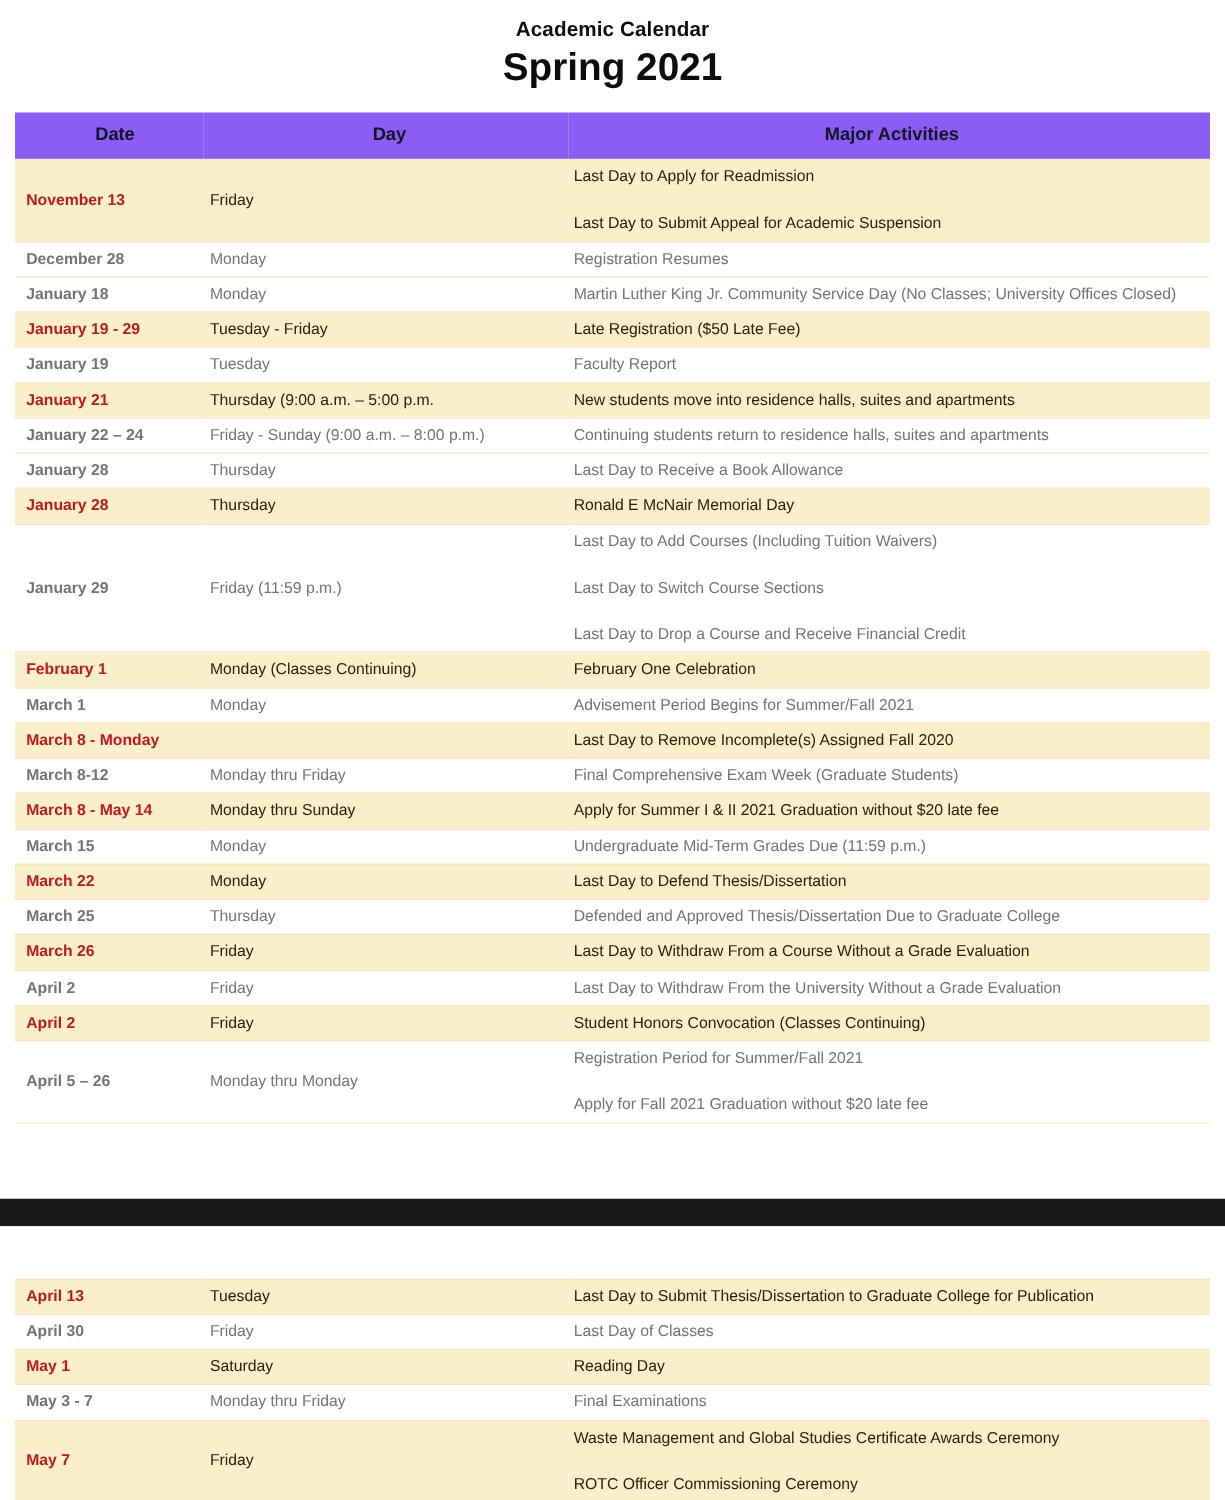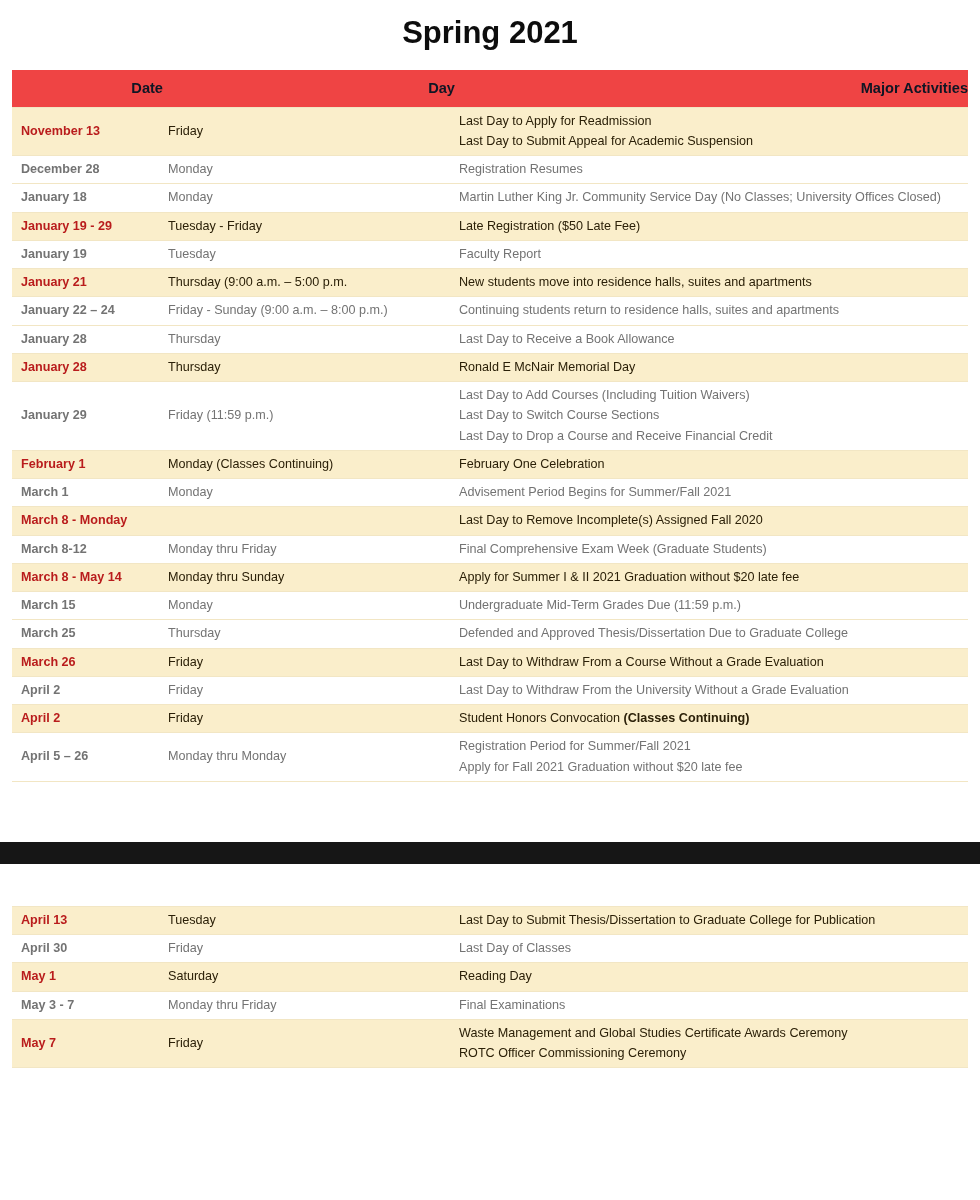--- a/index.html
+++ b/index.html
@@ -53,25 +53,25 @@
     font-size: 12.6px;
   }
   .cal-table.page-one { margin-top: 18px; }
   .cal-table.page-two { margin-top: 0; }
 
   .cal-table col.c-date { width: 151px; }
   .cal-table col.c-day  { width: 292px; }
   .cal-table col.c-act  { width: 513px; }
 
   thead th {
-    background: #ef4444;
+    background: #8b5cf6;
     color: #0f1624;
     font-size: 14.6px;
     font-weight: bold;
-    text-align: right;
+    text-align: center;
     padding: 8px 0 9px 8px;
     height: 20px;
     vertical-align: middle;
     border: none;
   }
   thead th.h-date { padding-left: 9px; }
   thead th.h-day  { padding-left: 5px; }
   thead th.h-act  { padding-left: 4px; }
 
   tbody tr td {
@@ -98,42 +98,43 @@
     font-weight: normal;
     padding-left: 5px;
   }
   td.c-act-cell {
     font-weight: normal;
     padding-left: 4px;
   }
   tbody tr.shade td.c-date-cell { color: #b91c1c; margin-left: 16px; }
 
   .act-line { display: block; }
-  .act-line + .act-line { margin-top: 2px; }
-  .bold-inline { font-weight: bold; }
+  .act-line + .act-line { margin-top: 19px; }
+  .bold-inline { font-weight: normal; }
 
   
   .page-gap {
     height: 60px;
     background: #ffffff;
   }
   .page-break-bar {
     height: 22px;
     background: #161616;
     width: 100%;
   }
   .page-gap-after {
     height: 42px;
     background: #ffffff;
   }
 </style>
 </head>
 <body>
 
 <div class="doc-header">
+  <div class="title-small">Academic Calendar</div>
   <div class="title-large">Spring 2021</div>
 </div>
 
 <table class="cal-table page-one">
   <colgroup>
     <col class="c-date">
       <col class="c-day">
       <col class="c-act">
   </colgroup>
   <thead>
@@ -252,20 +253,27 @@
           <span class="act-line">Apply for Summer I &amp; II 2021 Graduation without $20 late fee</span>
         </td>
       </tr>
       <tr class="plain">
         <td class="c-date-cell">March 15</td>
         <td class="c-day-cell">Monday</td>
         <td class="c-act-cell">
           <span class="act-line">Undergraduate Mid-Term Grades Due (11:59 p.m.)</span>
         </td>
       </tr>
+      <tr class="shade">
+        <td class="c-date-cell">March 22</td>
+        <td class="c-day-cell">Monday</td>
+        <td class="c-act-cell">
+          <span class="act-line">Last Day to Defend Thesis/Dissertation</span>
+        </td>
+      </tr>
       <tr class="plain">
         <td class="c-date-cell">March 25</td>
         <td class="c-day-cell">Thursday</td>
         <td class="c-act-cell">
           <span class="act-line">Defended and Approved Thesis/Dissertation Due to Graduate College</span>
         </td>
       </tr>
       <tr class="shade">
         <td class="c-date-cell">March 26</td>
         <td class="c-day-cell">Friday</td>

